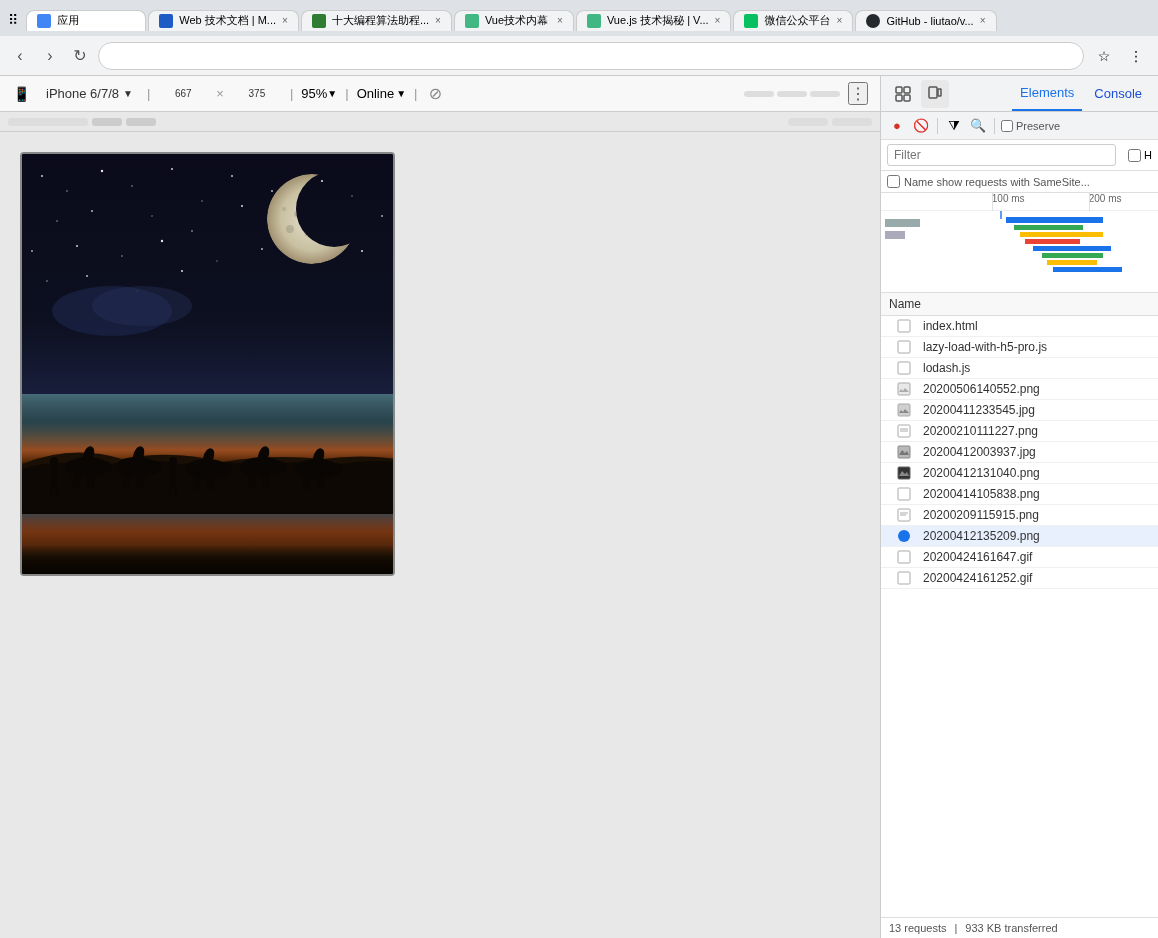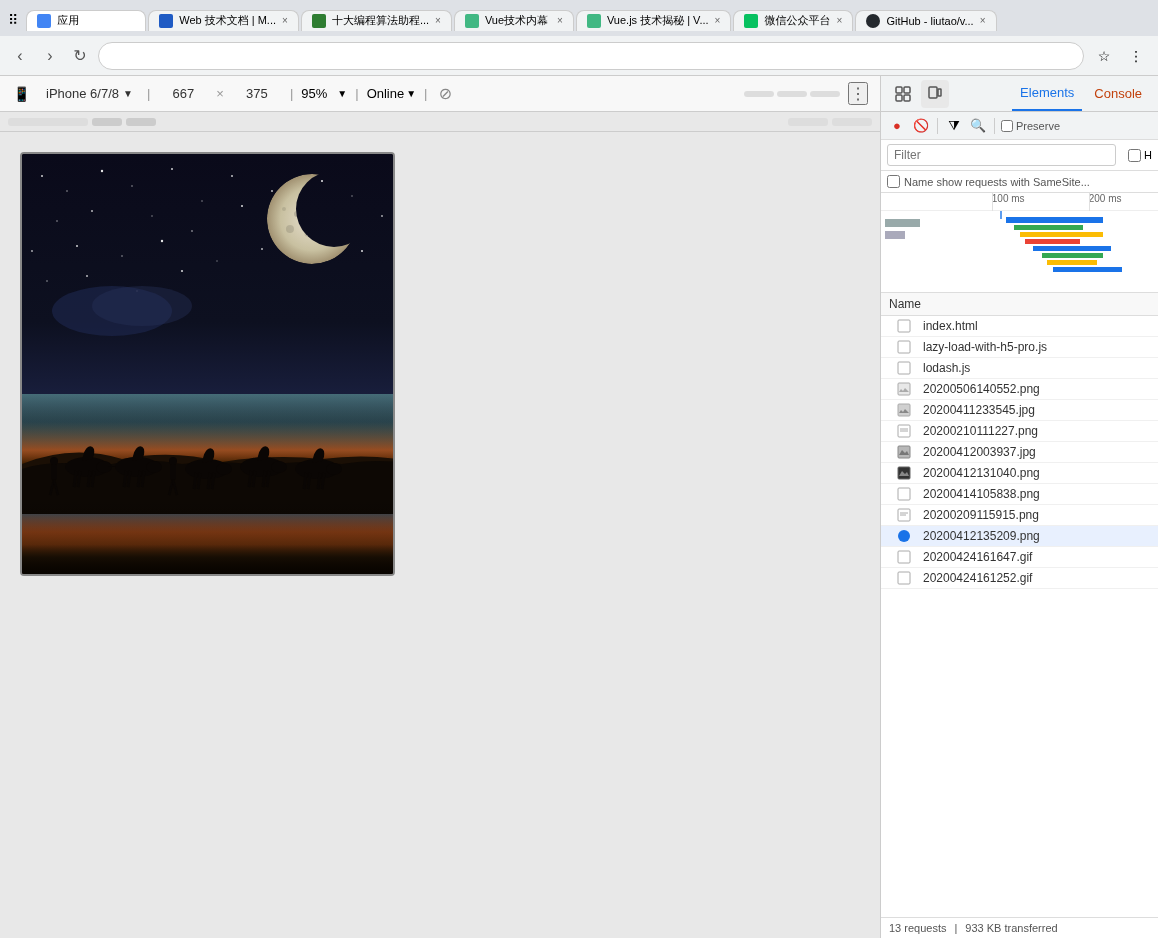--- a/index.html
+++ b/index.html
@@ -43,22 +43,22 @@
     }
 
     
     .device-toolbar {
       display: flex; align-items: center; background: #f8f8f8; border-bottom: 1px solid #ccc; height: 36px; padding: 0 12px; gap: 8px;
     }
     .device-selector {
       display: flex; align-items: center; gap: 4px; font-size: 13px; color: #333; cursor: pointer; padding: 2px 6px; border-radius: 4px;
     }
     .dim-separator { color: #999; font-size: 13px; }
-    .dim-input { width: 50px; text-align: center; border: none; background: transparent; font-size: 13px; color: #333; }
-    .zoom-selector { display: flex; align-items: center; gap: 10px; font-size: 13px; cursor: pointer; }
+    .dim-input { width: 50px; text-align: center; border: none; background: transparent; font-size: 10px; color: #333; }
+    .zoom-selector { display: flex; align-items: center; gap: 0; font-size: 13px; cursor: pointer; }
     .online-selector { display: flex; align-items: center; gap: 2px; font-size: 13px; cursor: pointer; }
     .device-toolbar-right { margin-left: auto; display: flex; gap: 8px; }
     .toolbar-scroll-row { display: flex; align-items: center; gap: 3px; }
     .scroll-indicator { width: 30px; height: 6px; background: #ddd; border-radius: 3px; }
     .more-btn { font-size: 16px; cursor: pointer; color: #555; }
 
     
     .device-viewport {
       flex: 1; overflow: auto; padding: 20px; display: flex; justify-content: flex-start; align-items: flex-start;
     }
@@ -86,21 +86,21 @@
 
     
     .devtools-tabs {
       display: flex; align-items: center; background: #f1f3f4; border-bottom: 1px solid #ccc; height: 36px; padding: 0 8px; gap: 4px;
     }
     .devtools-tab-btn {
       width: 28px; height: 28px; border: none; background: none; cursor: pointer; display: flex; align-items: center; justify-content: center; border-radius: 4px; font-size: 14px;
     }
     .devtools-tab-btn.active { background: #e8e8e8; }
     .devtools-tab-label {
-      font-size: 13px; padding: 0 8px; cursor: pointer; height: 100%; display: flex; align-items: center; color: #c2410c;
+      font-size: 13px; padding: 0 8px; cursor: pointer; height: 100%; display: flex; align-items: center; color: #1d4ed8;
     }
     .devtools-tab-label.active { color: #1a73e8; border-bottom: 2px solid #1a73e8; }
 
     
     .network-toolbar {
       display: flex; align-items: center; background: #f1f3f4; border-bottom: 1px solid #ddd; height: 28px; padding: 0 6px; gap: 4px;
     }
     .net-btn {
       width: 20px; height: 20px; border: none; background: none; cursor: pointer; display: flex; align-items: center; justify-content: center; border-radius: 3px; font-size: 13px;
     }

